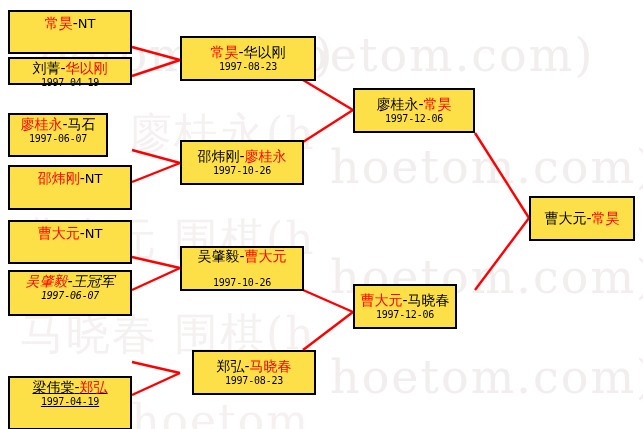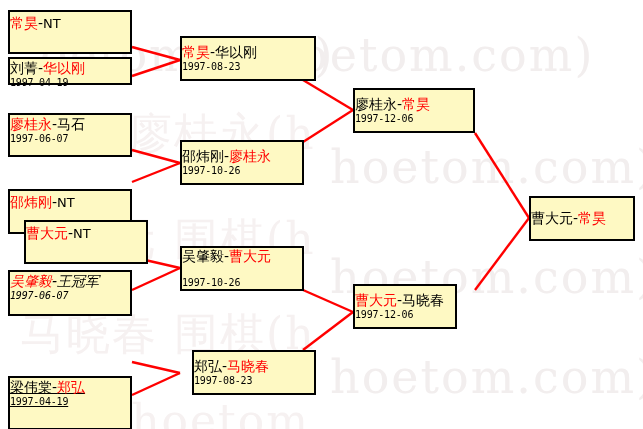--- a/index.html
+++ b/index.html
@@ -17,24 +17,25 @@
     font-family:"DejaVu Serif","Liberation Serif",serif;
     font-size:46px;
     white-space:nowrap;
     letter-spacing:2px;
   }
   .wm.cn{font-size:44px;color:#f6f1f1;}
   svg.links{position:absolute;left:0;top:0;width:643px;height:429px;pointer-events:none;}
   .node{
     position:absolute;
     box-sizing:border-box;
-    background:#fef9c3;
+    background:#fde047;
     border:2px solid #000000;
     display:flex;
     flex-direction:column;
+    align-items:center;
     justify-content:center;
     line-height:1.12;
   }
   .node .players{
     font-size:14px;
     white-space:nowrap;
     font-family:"DejaVu Sans","Liberation Sans",sans-serif;
   }
   .node .date{
     font-size:10px;
@@ -95,34 +96,34 @@
     </div>
   </div>
 
   <div class="node r1 twoline" style="left:8px;top:57px;width:124px;height:28px;">
     <div class="players">
       <span class="p-black">刘菁</span><span class="sep">-</span><span class="p-red">华以刚</span>
     </div>
     <div class="date">1997-04-19</div>
   </div>
 
-  <div class="node r1 twoline" style="left:8px;top:113px;width:124px;height:44px;">
+  <div class="node r1 twoline" style="left:8px;top:113px;width:100px;height:44px;">
     <div class="players">
       <span class="p-red">廖桂永</span><span class="sep">-</span><span class="p-black">马石</span>
     </div>
     <div class="date">1997-06-07</div>
   </div>
 
-  <div class="node r1 short" style="left:8px;top:165px;width:124px;height:45px;margin-top:24px;">
+  <div class="node r1 short" style="left:8px;top:165px;width:124px;height:45px;">
     <div class="players">
       <span class="p-red">邵炜刚</span><span class="sep">-</span><span class="nt">NT</span>
     </div>
   </div>
 
-  <div class="node r1 short" style="left:8px;top:220px;width:124px;height:44px;margin-left:16px;">
+  <div class="node r1 short" style="left:8px;top:220px;width:124px;height:44px;">
     <div class="players">
       <span class="p-red">曹大元</span><span class="sep">-</span><span class="nt">NT</span>
     </div>
   </div>
 
   <div class="node r1 twoline" style="left:8px;top:270px;width:124px;height:46px;font-style:italic;">
     <div class="players">
       <span class="p-red">吴肇毅</span><span class="sep">-</span><span class="p-black">王冠军</span>
     </div>
     <div class="date">1997-06-07</div>

